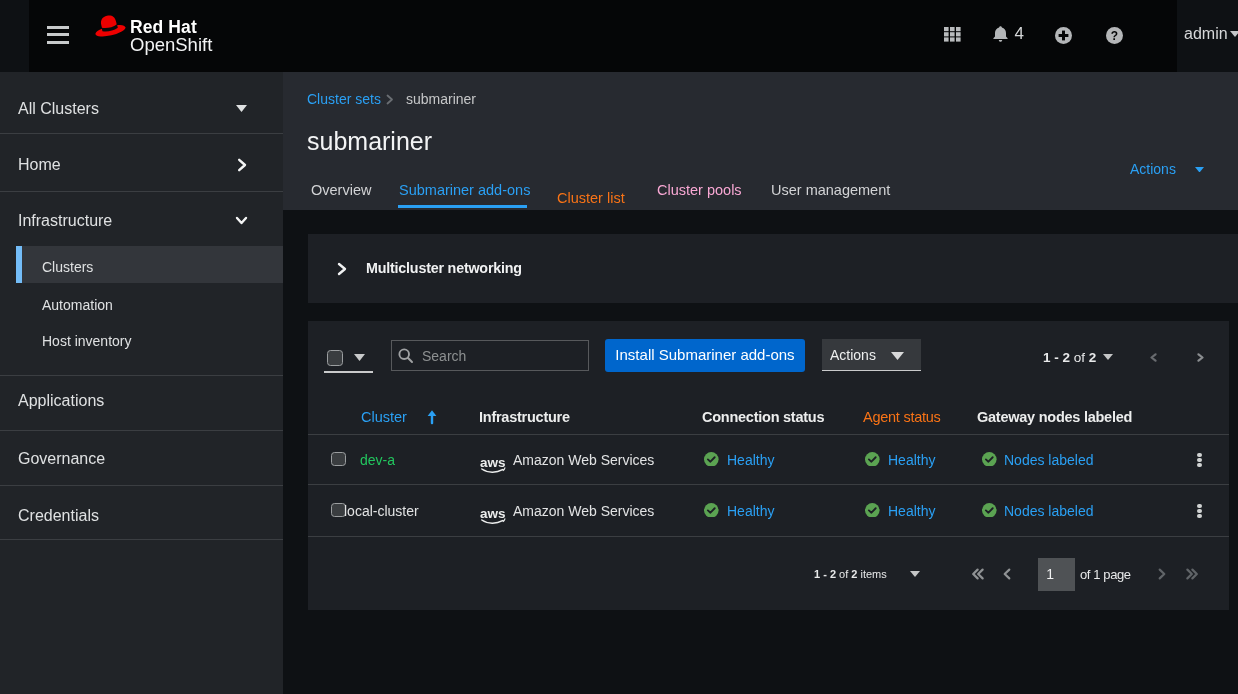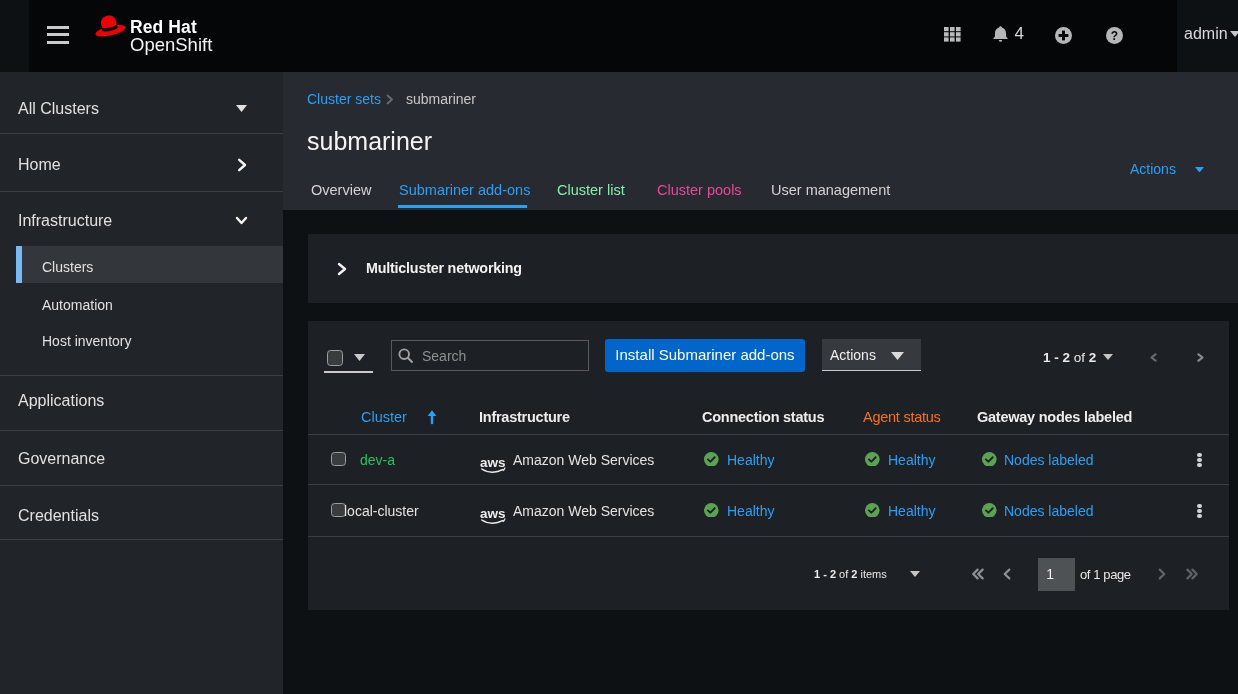--- a/index.html
+++ b/index.html
@@ -114,22 +114,22 @@
   <div class="abs vc" style="left:24px;top:69px;font-size:25px;color:#f3f4f5">submariner</div>
 
   <div class="abs vc" style="left:847px;top:97px;font-size:14px;color:#2aa0f4">Actions</div>
   <svg class="abs" style="left:911.5px;top:94.5px" width="9" height="5.5" viewBox="0 0 9 5.5">
       <path d="M0 0 L9 0 L4.5 5.5 Z" fill="#2aa0f4"></path>
     </svg>
 
   <div class="abs vc" style="left:28px;top:118px;font-size:14.5px;color:#d2d3d5">Overview</div>
   <div class="abs vc" style="left:116px;top:118px;font-size:14.5px;color:#2aa0f4">Submariner add-ons</div>
   <div class="abs" style="left:115px;top:132.5px;width:129px;height:3.4px;background:#2aa0f4"></div>
-  <div class="abs vc" style="left:274px;top:118px;font-size:14.5px;color:#86efac">Cluster list</div>
-  <div class="abs vc" style="left:374px;top:118px;font-size:14.5px;color:#ec4899">Cluster pools</div>
+  <div class="abs vc" style="left:274px;top:126px;font-size:14.5px;color:#f97316">Cluster list</div>
+  <div class="abs vc" style="left:374px;top:118px;font-size:14.5px;color:#f9a8d4">Cluster pools</div>
   <div class="abs vc" style="left:488px;top:118px;font-size:14.5px;color:#d2d3d5">User management</div>
 </div>
 
 <div class="card" style="left:308px;top:233.5px;width:1057px;height:69.5px">
   <svg class="abs" style="left:29px;top:28px" width="10" height="14" viewBox="0 0 10 14">
       <path d="M2 2 L8 7 L2 12" stroke="#f0f1f2" stroke-width="2.4" fill="none" stroke-linecap="round" stroke-linejoin="round"></path>
     </svg>
   <div class="abs vc" style="left:58px;top:34.5px;font-size:14.3px;font-weight:bold;color:#f0f1f2;letter-spacing:-0.2px">Multicluster networking</div>
 </div>
 

